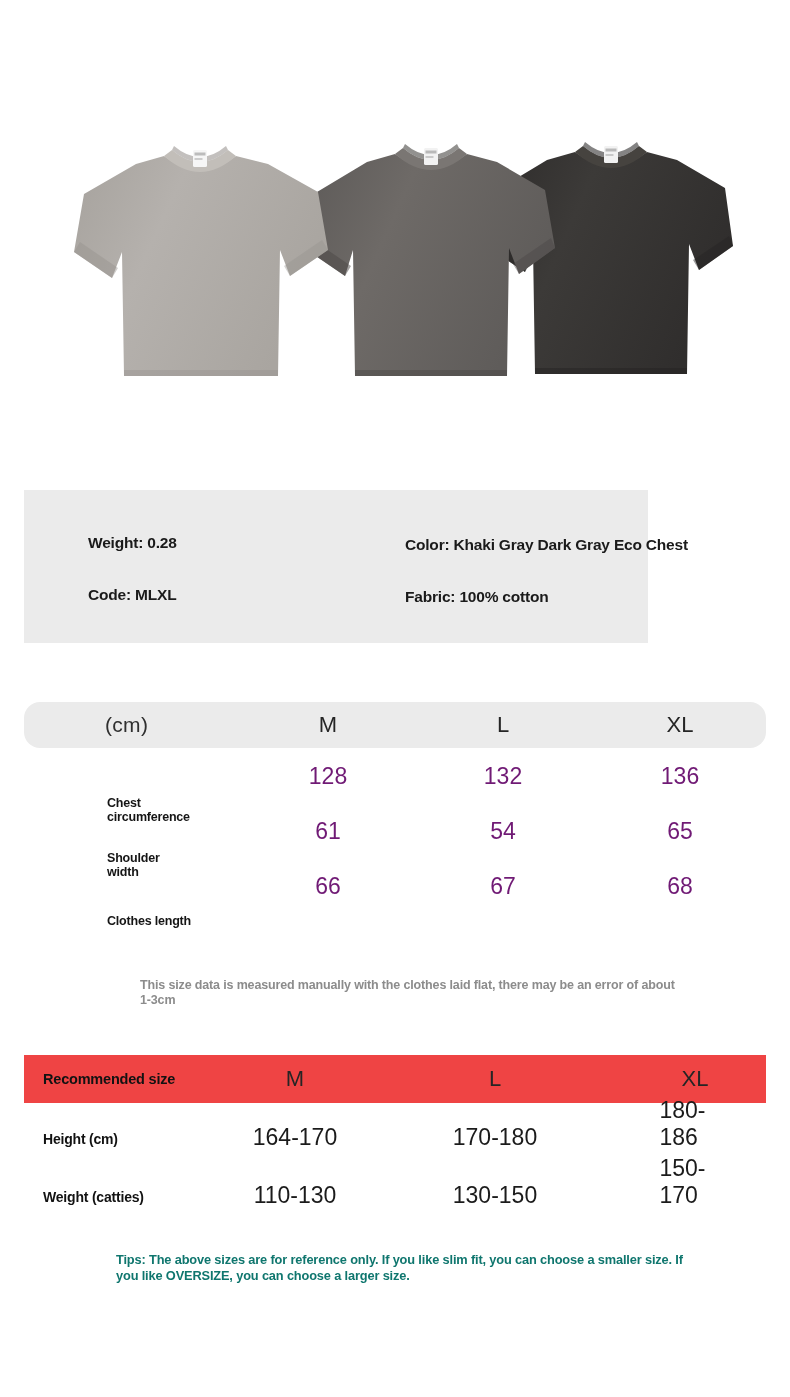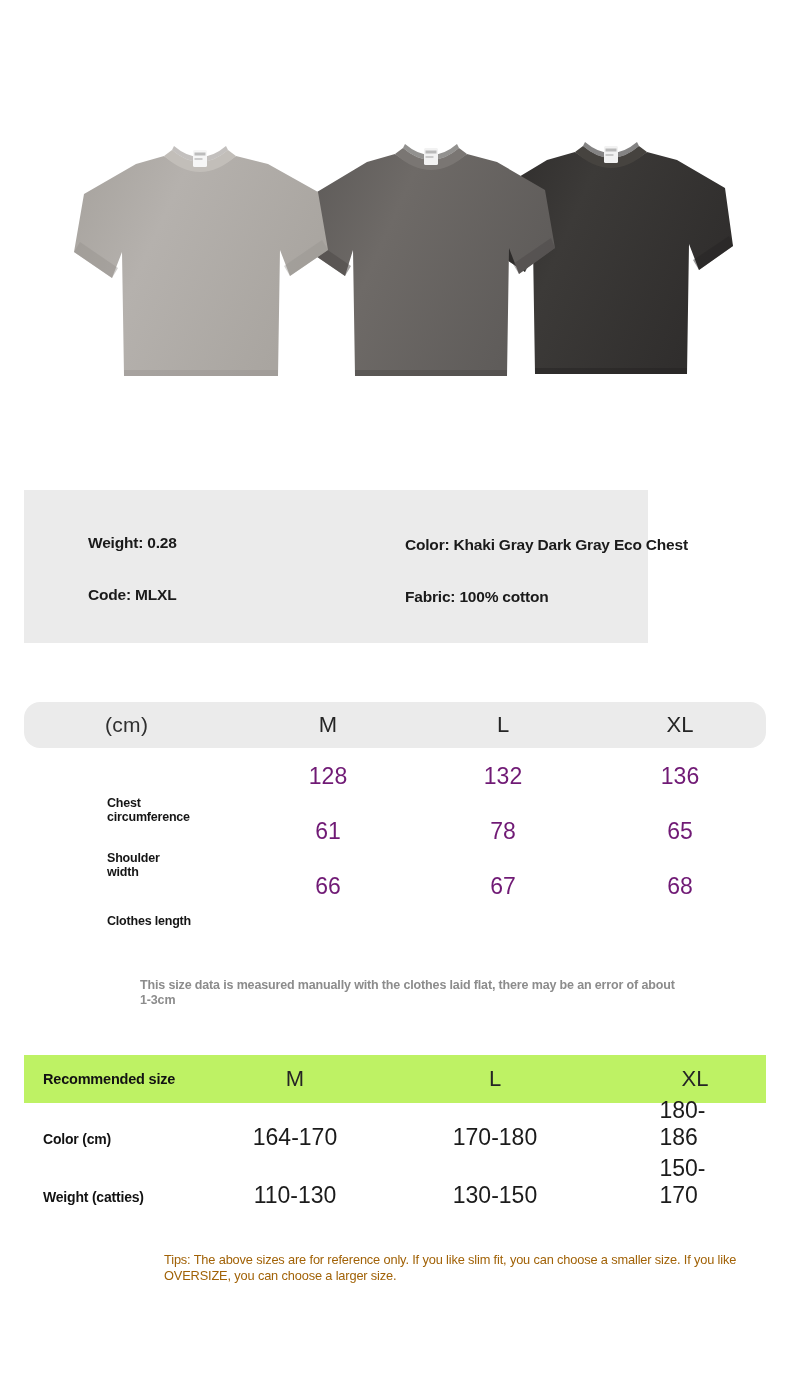--- a/index.html
+++ b/index.html
@@ -128,21 +128,21 @@
   
   .rec-table {
     position: absolute;
     left: 24px;
     top: 1055px;
     width: 742px;
   }
   .rec-head {
     position: relative;
     height: 48px;
-    background: #bef264;
+    background: #ef4444;
   }
   .rec-head .rtitle {
     position: absolute;
     left: 19px;
     top: 50%;
     transform: translateY(-50%);
     font-size: 14.5px;
     font-weight: bold;
     color: #121212;
     letter-spacing: -0.2px;
@@ -175,25 +175,24 @@
     font-weight: 400;
     color: #1b1b1b;
   }
 
   .tips {
     position: absolute;
     left: 116px;
     top: 1252px;
     width: 580px;
     font-size: 12.8px;
-    font-weight: normal;
+    font-weight: bold;
     line-height: 1.28;
-    color: #a16207;
+    color: #0f766e;
     letter-spacing: -0.15px;
-    margin-left: 48px;
   }
 </style>
 </head>
 <body>
 
 <div class="hero">
 
   <div class="shirt s3">
     <svg viewBox="0 0 248 248" preserveAspectRatio="none">
       <defs>
@@ -285,21 +284,21 @@
       <span class="rval" style="left:656px">136</span>
     </div>
 
 
     <div class="size-row">
       <span class="rlabel">
         <span>Shoulder</span><br>
         <span>width</span>
       </span>
       <span class="rval" style="left:304px">61</span>
-      <span class="rval" style="left:479px">78</span>
+      <span class="rval" style="left:479px">54</span>
       <span class="rval" style="left:656px">65</span>
     </div>
 
     <div class="size-row">
       <span class="rlabel">Clothes length</span>
       <span class="rval" style="left:304px">66</span>
       <span class="rval" style="left:479px">67</span>
       <span class="rval" style="left:656px">68</span>
     </div>
 
@@ -311,21 +310,21 @@
 <div class="rec-table">
   <div class="rec-head">
     <span class="rtitle">Recommended size</span>
     <span class="sz" style="left:271px">M</span>
     <span class="sz" style="left:471px">L</span>
     <span class="sz" style="left:671px">XL</span>
   </div>
   <div class="rec-body">
 
     <div class="rec-row">
-      <span class="rlabel">Color (cm)</span>
+      <span class="rlabel">Height (cm)</span>
       <span class="rval" style="left:271px">164-170</span>
       <span class="rval" style="left:471px">170-180</span>
       <span class="rval" style="left:671px">180-186</span>
     </div>
 
     <div class="rec-row">
       <span class="rlabel">Weight (catties)</span>
       <span class="rval" style="left:271px">110-130</span>
       <span class="rval" style="left:471px">130-150</span>
       <span class="rval" style="left:671px">150-170</span>

